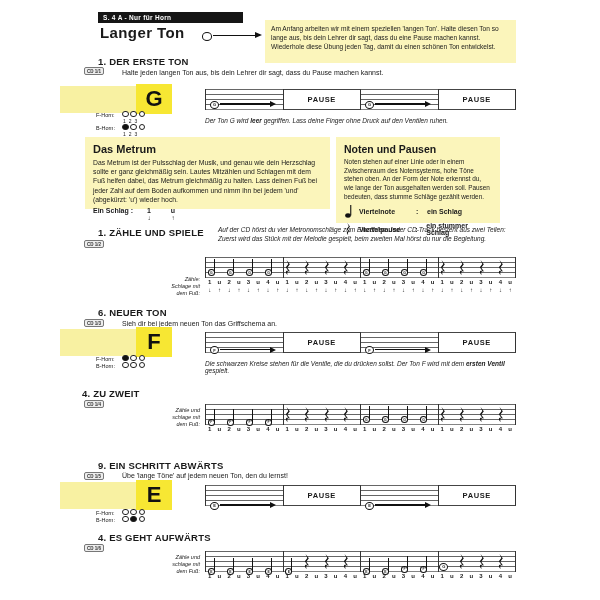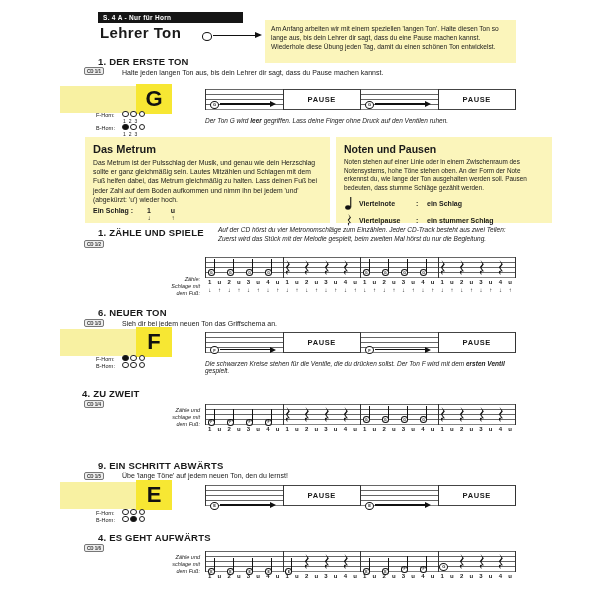--- a/index.html
+++ b/index.html
@@ -76,21 +76,21 @@
   .def-glyph{width:10px;display:flex;justify-content:center;}
   .def-term{width:52px;}
   .def-colon{width:6px;}
 </style>
 </head>
 <body>
 
 <div class="page">
 
   <div class="abs black-tag">S. 4 A - Nur für Horn</div>
-  <div class="abs page-title">Lehrer Ton</div>
+  <div class="abs page-title">Langer Ton</div>
   <div class="abs tnote">
     <span class="tn-circle"></span>
     <span class="tn-line"></span>
     <span class="tn-head"></span>
   </div>
   <div class="abs intro-box">Am Anfang arbeiten wir mit einem speziellen 'langen Ton'. Halte diesen Ton so lange aus, bis dein Lehrer dir sagt, dass du eine Pause machen kannst. Wiederhole diese Übung jeden Tag, damit du einen schönen Ton entwickelst.</div>
 
   <div class="abs sec-head" style="left:98px;top:56px">1.  DER ERSTE TON</div>
   <div class="abs cd" style="left:84px;top:67px">CD 1/1</div>
   <div class="abs sec-text" style="left:122px;top:69px">Halte jeden langen Ton aus, bis dein Lehrer dir sagt, dass du Pause machen kannst.</div>
@@ -119,31 +119,31 @@
     <div class="fing-row">
         <span class="fing-label">B-Horn:</span>
         <span><span class="circ filled"></span><span class="circ"></span><span class="circ"></span></span>
       </div>
     <div class="fing-nums">1 2 3</div>
   </div>
   <div class="abs caption" style="left:205px;top:117px;width:305px">
     <span>Der Ton G wird </span><b>leer</b><span> gegriffen. Lass deine Finger ohne Druck auf den Ventilen ruhen.</span>
   </div>
 
-  <div class="abs info-box" style="left:85px;top:137px;width:245px;height:86px">
+  <div class="abs info-box" style="left:85px;top:137px;width:245px;height:72px">
     <div class="info-title">Das Metrum</div>
     <div class="info-body">Das Metrum ist der Pulsschlag der Musik, und genau wie dein Herzschlag sollte er ganz gleichmäßig sein. Lautes Mitzählen und Schlagen mit dem Fuß helfen dabei, das Metrum gleichmäßig zu halten. Lass deinen Fuß bei jeder Zahl auf dem Boden aufkommen und nimm ihn bei jedem 'und' (abgekürzt: 'u') wieder hoch.</div>
     <div class="beat-row">
       <span class="beat-label">Ein Schlag :</span><span class="beat-num">1</span><span class="beat-num">u</span>
     </div>
     <div class="beat-arrows">
       <span>↓</span><span>↑</span>
     </div>
   </div>
-  <div class="abs info-box" style="left:336px;top:137px;width:216px;height:86px">
+  <div class="abs info-box" style="left:336px;top:137px;width:164px;height:86px">
     <div class="info-title" style="font-size:10.5px">Noten und Pausen</div>
     <div class="info-body" style="font-size:6.4px">Noten stehen auf einer Linie oder in einem Zwischenraum des Notensystems, hohe Töne stehen oben. An der Form der Note erkennst du, wie lange der Ton ausgehalten werden soll. Pausen bedeuten, dass stumme Schläge gezählt werden.</div>
     <div class="def-row">
       <span class="def-glyph">
           <svg width="8" height="13" viewBox="0 0 8 13">
             <ellipse cx="3" cy="10.5" rx="2.8" ry="2.2" fill="#111"></ellipse>
             <rect x="5.2" y="0" width="1.1" height="10.5" fill="#111"></rect>
           </svg>
         </span>
       <span class="def-term">Viertelnote</span>

